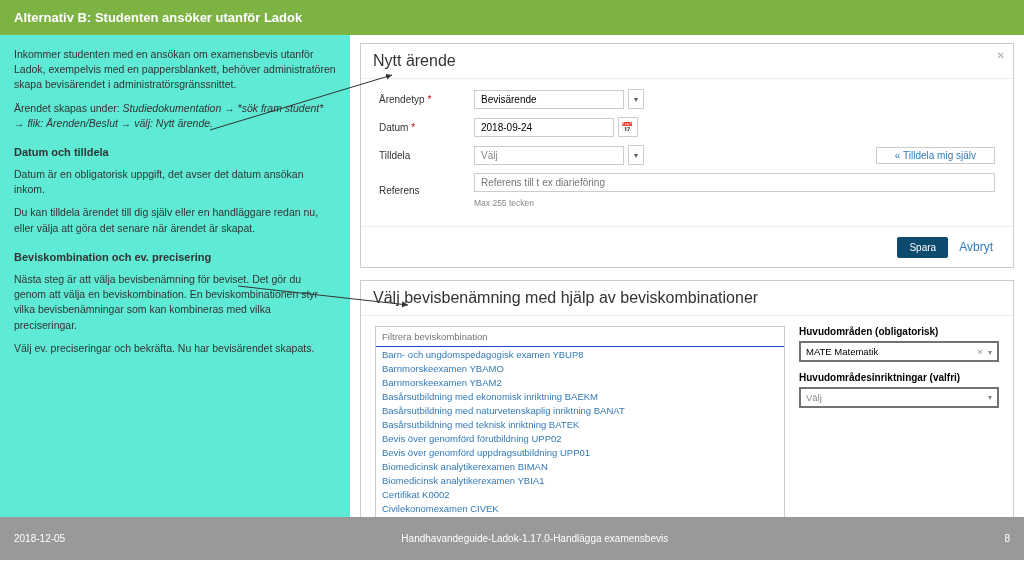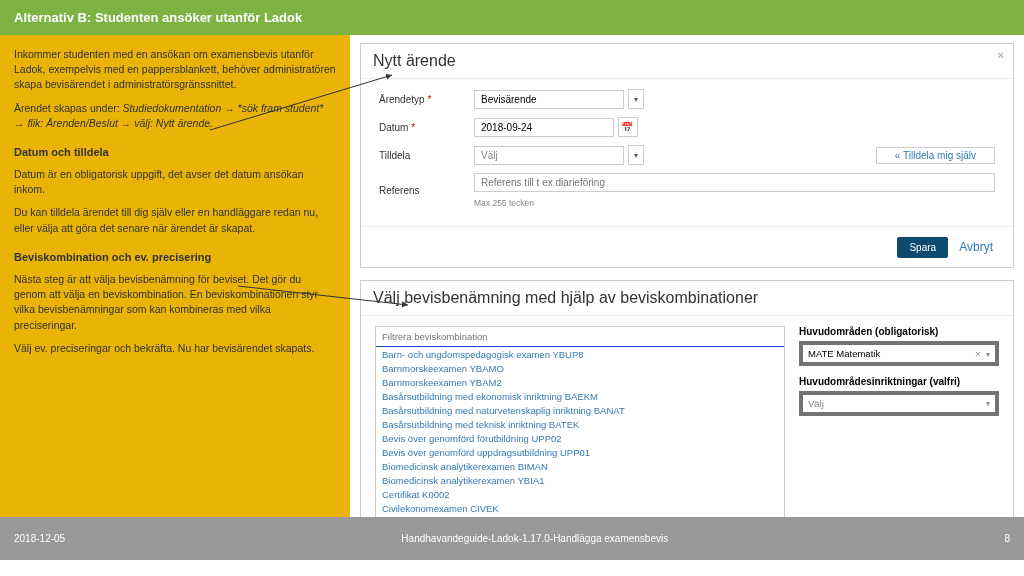--- a/index.html
+++ b/index.html
@@ -1,19 +1,19 @@
 <!DOCTYPE html>
 <html><head>
   <meta charset="utf-8">
   <style>
     * { margin: 0; padding: 0; box-sizing: border-box; }
     body { font-family: Arial, sans-serif; font-size: 11px; width: 1024px; height: 576px; position: relative; background: #fff; overflow: hidden; }
     .header { background: #7cb342; color: #fff; padding: 10px 14px; font-size: 13px; font-weight: bold; }
     .content { display: flex; height: 500px; }
-    .left { width: 350px; background: #eab308; padding: 12px 14px; font-size: 10.5px; line-height: 1.45; color: #333; }
+    .left { width: 350px; background: #5eead4; padding: 12px 14px; font-size: 10.5px; line-height: 1.45; color: #333; }
     .left p { margin-bottom: 8px; }
     .left h4 { font-size: 11px; font-weight: bold; margin-top: 14px; margin-bottom: 6px; }
     .left em { font-style: italic; }
     .right { flex: 1; padding: 8px 10px; position: relative; }
     .panel { border: 1px solid #ccc; margin-bottom: 12px; background: #fff; }
     .panel-title { font-size: 16px; padding: 8px 12px; border-bottom: 1px solid #eee; color: #333; }
     .panel-body { padding: 10px 18px; }
     .form-row { display: flex; align-items: center; margin-bottom: 8px; font-size: 10px; }
     .form-label { width: 95px; color: #333; }
     .form-label .req { color: #c00; }
@@ -30,21 +30,21 @@
     .btn-link { background: none; border: none; color: #337ab7; font-size: 12px; padding: 5px 8px; }
     .close-x { position: absolute; top: 6px; right: 8px; color: #aaa; font-size: 10px; }
     .panel2-body { display: flex; gap: 14px; padding: 10px 14px; }
     .listcol { flex: 1; border: 1px solid #ccc; }
     .filter-input { border: none; padding: 4px 6px; font-size: 9.5px; color: #888; width: 100%; border-bottom: 1px solid #1d4ed8; }
     .list { max-height: 200px; overflow-y: auto; font-size: 9.5px; color: #337ab7; }
     .list-item { padding: 1.5px 6px; white-space: nowrap; overflow: hidden; text-overflow: ellipsis; cursor: pointer; }
     .list-item.selected { background: #1e90ff; color: #fff; }
     .sidecol { width: 200px; font-size: 10px; }
     .sidecol h5 { font-size: 10px; font-weight: bold; margin-bottom: 4px; }
-    .sidecol .sel-box { border: 4px solid #737373; padding: 3px 5px; display: flex; justify-content: space-between; align-items: center; margin-bottom: 10px; font-size: 9.5px; }
+    .sidecol .sel-box { border: 2px solid #737373; padding: 3px 5px; display: flex; justify-content: space-between; align-items: center; margin-bottom: 10px; font-size: 9.5px; }
     .sidecol .sel-x { color: #888; }
     .footer { position: absolute; bottom: 16px; left: 0; right: 0; background: #999; color: #fff; display: flex; justify-content: space-between; padding: 16px 14px; font-size: 10px; }
     svg.arrow-svg { position: absolute; top: 0; left: 0; pointer-events: none; }
   </style>
 </head>
 <body>
 
 <div class="header">
   <span>Alternativ B: Studenten ansöker utanför Ladok</span>
 </div>

